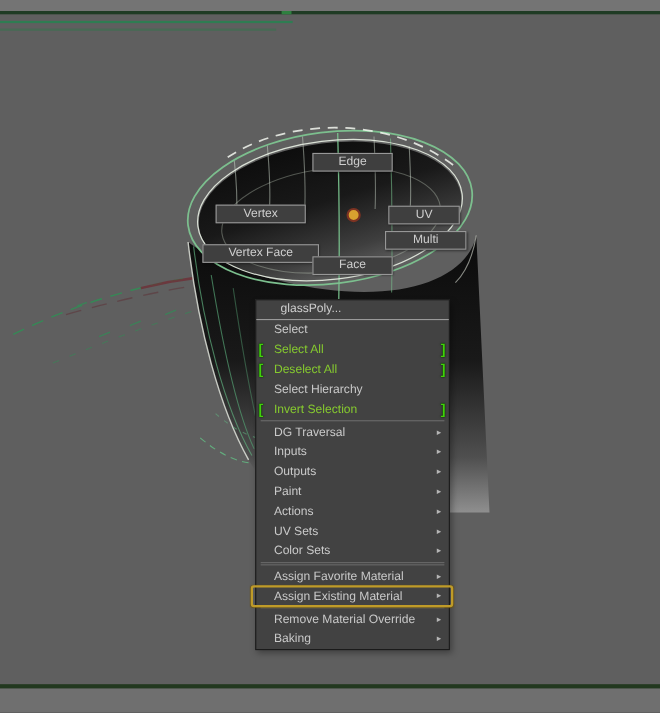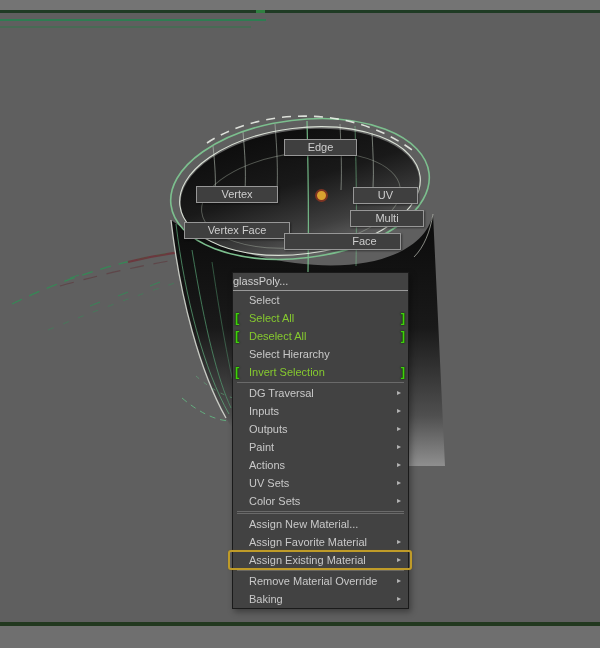--- a/index.html
+++ b/index.html
@@ -21,30 +21,30 @@
   
   .mkbox{position:absolute;z-index:2;height:15px;line-height:15px;
          background:#3f3f3f;border:1px solid #979797;color:#cecece;
          font-size:11px;text-align:center;box-shadow:1px 1px 2px rgba(0,0,0,.45);}
   .mk-edge{left:284px;top:139px;width:71px;}
   .mk-object-mode{left:350px;top:162px;width:113px;}
   .mk-vertex{left:196px;top:186px;width:80px;}
   .mk-uv{left:353px;top:187px;width:63px;}
   .mk-vertex-face{left:184px;top:210px;width:104px;margin-top:12px;}
   .mk-multi{left:350px;top:210px;width:72px;}
-  .mk-face{left:284px;top:233px;width:71px;padding-left:44px;}
+  .mk-face{left:284px;top:233px;width:71px;}
 
   .center-dot{position:absolute;left:315px;top:189px;width:9px;height:9px;z-index:2;
       border-radius:50%;background:#d9a12f;border:2px solid #7d3322;}
 
   
   #ctxmenu{position:absolute;left:232px;top:272px;width:177px;z-index:4;
       box-sizing:border-box;background:#424242;border:1px solid #1a1a1a;
       box-shadow:2px 3px 6px rgba(0,0,0,.35);font-size:11px;color:#c9c9c9;}
-  .mtitle{height:17px;line-height:17px;border-bottom:1px solid #9a9a9a;color:#cfcfcf;}
+  .mtitle{height:17px;line-height:17px;padding-left:22px;border-bottom:1px solid #9a9a9a;color:#cfcfcf;}
   .mrow{position:relative;height:18px;line-height:18px;padding-left:16px;white-space:nowrap;}
   .mrow .lbl{position:relative;z-index:1;}
   .mrow.green .lbl{color:#86ca2f;}
   .msep{height:1px;background:#6a6a6a;margin:1px 4px;}
   .br{position:absolute;top:0;font-size:13px;font-weight:bold;color:#3fd10a;
       text-shadow:0 0 2px #0b2b00,0 0 1px #0b2b00;}
   .br.l{left:2px;}
   .br.r{right:3px;}
   .arr{position:absolute;right:7px;top:0;font-size:8px;color:#b5b5b5;}
   .goldframe{position:absolute;left:-5px;right:-4px;top:-1px;bottom:-1px;
@@ -179,23 +179,20 @@
       <span class="lbl">Color Sets</span>
       <span class="arr">▸</span>
     </div>
 
     <div class="msep"></div>
 
 
     <div class="msep"></div>
 
     <div class="mrow">
-      <span class="lbl">Assign New Material...</span>
-    </div>
-    <div class="mrow">
       <span class="lbl">Assign Favorite Material</span>
       <span class="arr">▸</span>
     </div>
     <div class="mrow">
       <span class="goldframe"></span>
       <span class="lbl">Assign Existing Material</span>
       <span class="arr">▸</span>
     </div>
 
     <div class="msep"></div>

